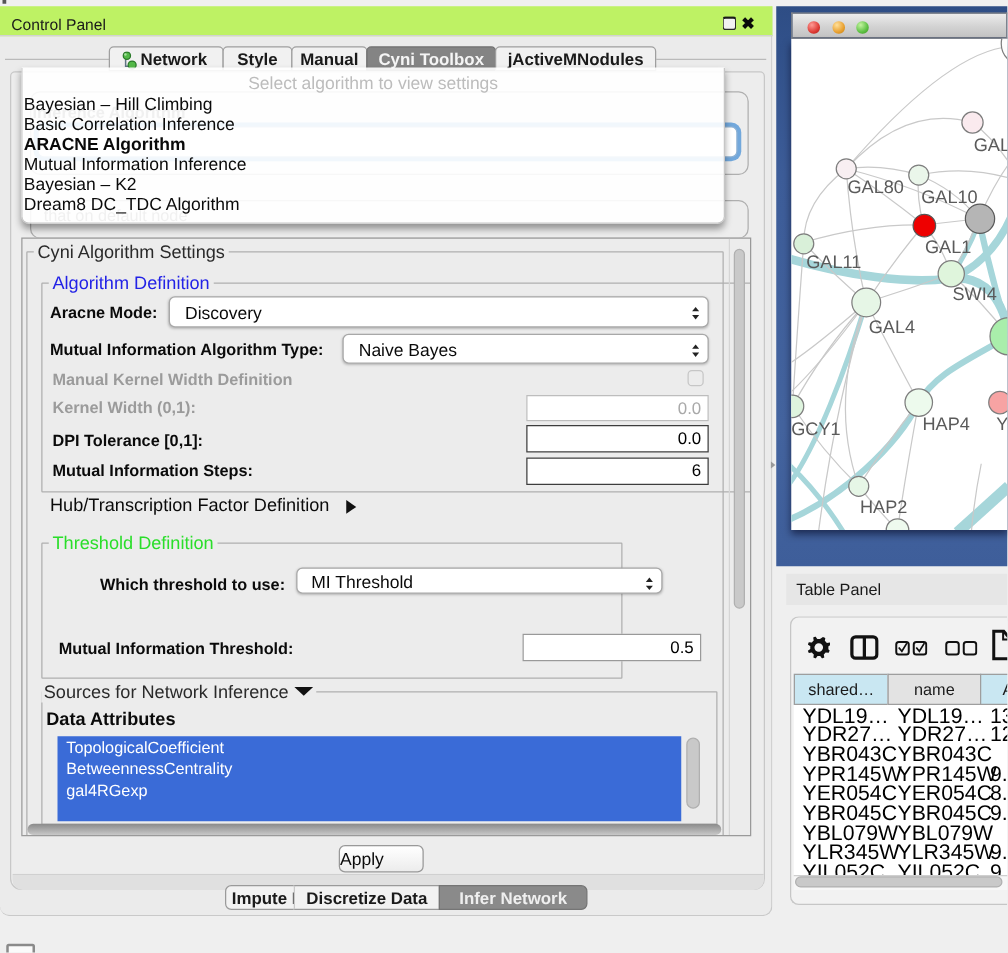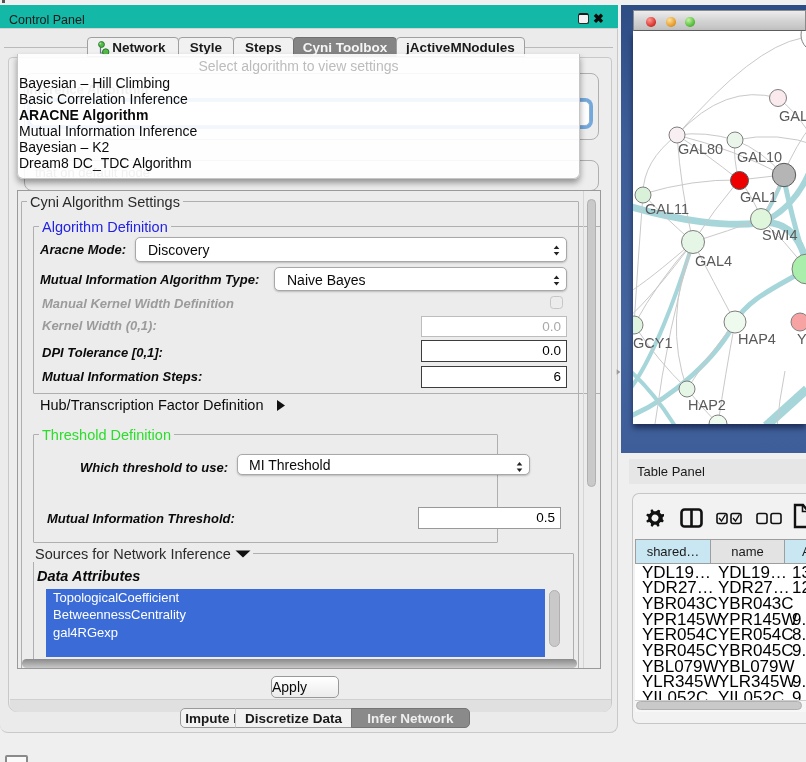--- a/index.html
+++ b/index.html
@@ -5,21 +5,21 @@
 * { margin:0; padding:0; box-sizing:border-box; }
 html,body { width:806px; height:762px; overflow:hidden; background:#efefef;
   font-family:"Liberation Sans", sans-serif; }
 .abs { position:absolute; }
 #stage { position:relative; width:806px; height:762px; }
 
 
 #cp { left:0; top:5px; width:618px; height:728px; background:#ebebeb;
   border-right:1px solid #c9c9c9; border-bottom:1px solid #c9c9c9;
   border-radius:0 0 8px 8px; }
-#cptitle { left:0; top:0; width:618px; height:24px; background:#14b8a6;
+#cptitle { left:0; top:0; width:618px; height:24px; background:#bef264;
   border-bottom:1px solid #d2d2d2; }
 #cptitle span { position:absolute; left:9px; top:8px; font-size:12.5px; color:#1a1a1a; }
 #floatbtn { left:578px; top:8px; width:11px; height:11px; border:1.5px solid #2a2a2a;
   border-top:2.5px solid #1a1a1a; border-radius:2.5px; background:#f2f2f2; }
 #closebtn { left:593px; top:6px; font-size:13px; font-weight:bold; color:#0a0a0a; }
 
 .tab { position:absolute; top:32px; height:20px; line-height:19px; border-radius:4px 4px 0 0;
   color:#1a1a1a; background:#f1f1f1; border:1px solid #9f9f9f; text-align:center;
   font-weight:bold; font-size:13.5px; }
 #tabCyni { background:#848484; color:#f5f5f5; border-color:#6f6f6f; }
@@ -27,21 +27,21 @@
 #cpbody { left:8px; top:52px; width:604px; height:655px; border:1px solid #c8c8c8;
   background:#ededed; border-radius:4px 4px 9px 9px; }
 #cpbotband { left:1px; top:641px; width:601px; height:13px; background:#e0e0e0;
   border-radius:0 0 8px 8px; border-top:1px solid #d0d0d0; }
 
 .grp { position:absolute; border:1px solid #afafaf; border-radius:1px; }
 .grp .t { position:absolute; top:-8px; left:5px; background:#ececec; padding:0 3px;
   font-size:14.5px; color:#2a2a2a; white-space:nowrap; }
 .grp8 { border-radius:8px; }
 
-.lbl { position:absolute; font-size:13px; font-weight:bold; color:#0a0a0a; white-space:nowrap;font-style:italic; }
+.lbl { position:absolute; font-size:13px; font-weight:bold; color:#0a0a0a; white-space:nowrap; }
 .dis { color:#9b9b9b !important; }
 
 .combo { position:absolute; height:25px; background:#ffffff; border:1px solid #a8a8a8;
   border-radius:5px; box-shadow:0 1px 2px rgba(0,0,0,0.22); font-size:14px; color:#0a0a0a; }
 .combo span { position:absolute; left:12px; top:4px; }
 .combo svg { position:absolute; right:5px; top:3px; }
 
 .fld { position:absolute; height:20px; background:#fff; border:1.5px solid #3d3d3d;
   font-size:13.5px; color:#000; text-align:right; padding:2px 5px 0 0; }
 .fld.disf { border:1px solid #bdbdbd; color:#a9a9a9; }
@@ -108,21 +108,21 @@
     <div class="abs" style="left:4px; top:42px; width:84px; height:1px; background:#bababa;"></div>
     <div class="abs" style="left:525px; top:42px; width:88px; height:1px; background:#bababa;"></div>
     <div class="tab" style="left:87px; width:92px; padding-left:12px;">
       <svg width="13" height="15" viewBox="0 0 13 15" style="position:absolute; left:9px; top:3px;">
         <path d="M3.5 4 L3.5 12 L8 12" stroke="#607585" fill="none" stroke-width="1.2"></path>
         <circle cx="4.5" cy="3.5" r="2.9" fill="#53b948" stroke="#2a7a2a"></circle>
         <circle cx="8.7" cy="11" r="3.2" fill="#53b948" stroke="#2a7a2a"></circle>
         <circle cx="3.3" cy="2.5" r="1" fill="#a8e0a0"></circle>
       </svg>Network</div>
     <div class="tab" style="left:178px; width:56px;">Style</div>
-    <div class="tab" style="left:233px; width:61px; border-radius:4px 4px 0 0;">Steps</div>
+    <div class="tab" style="left:233px; width:61px; border-radius:4px 4px 0 0;">Manual</div>
     <div class="tab" id="tabCyni" style="left:293px; width:104px;">Cyni Toolbox</div>
     <div class="tab" style="left:396px; width:129px;">jActiveMNodules</div>
 
     <div id="cpbody" class="abs">
 
       <div class="grp grp8" style="left:15px; top:15px; width:575px; height:67px;"></div>
       <div class="abs" style="left:17px; top:24px; font-size:13px; font-weight:bold; color:#666;">Inference Algorithm</div>
       <div class="abs" style="left:21px; top:43px; width:560px; height:25px; background:#fff;
            border:1px solid #8fb2d4; border-radius:5px; box-shadow:0 0 0 3px #72a8dc;"></div>
       <div class="grp grp8" style="left:15px; top:102px; width:575px; height:31px;"></div>

